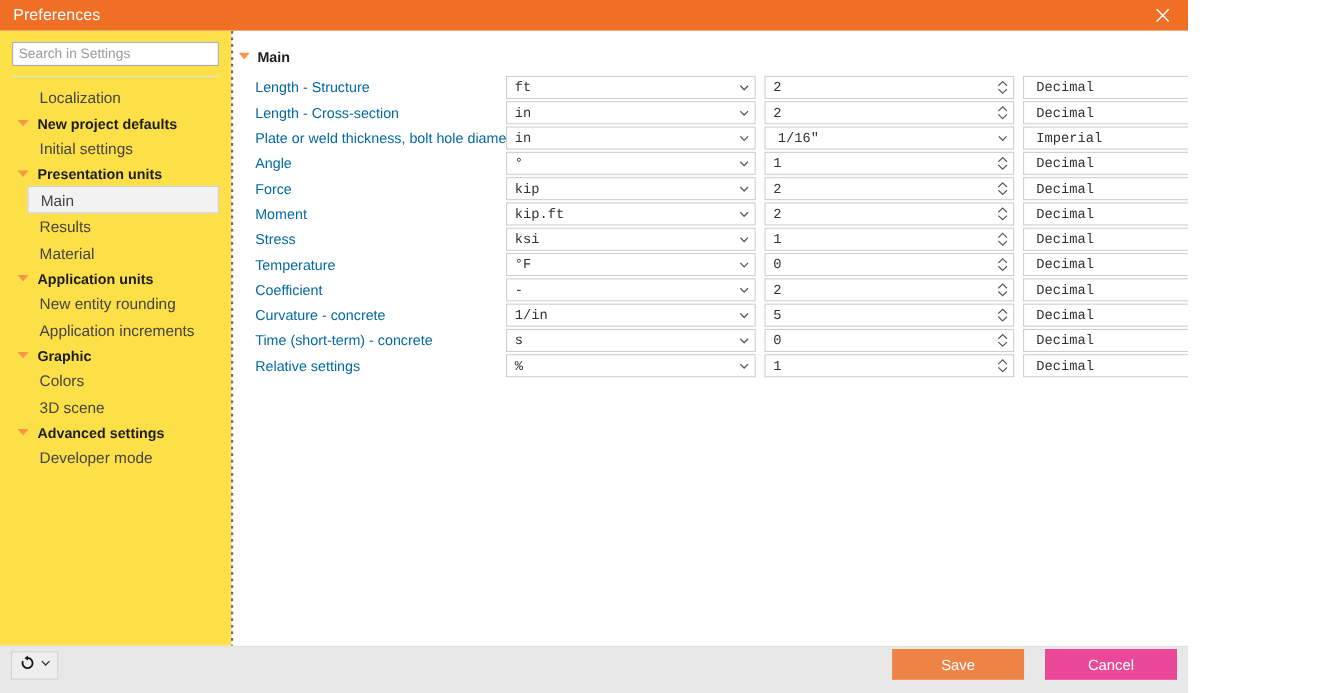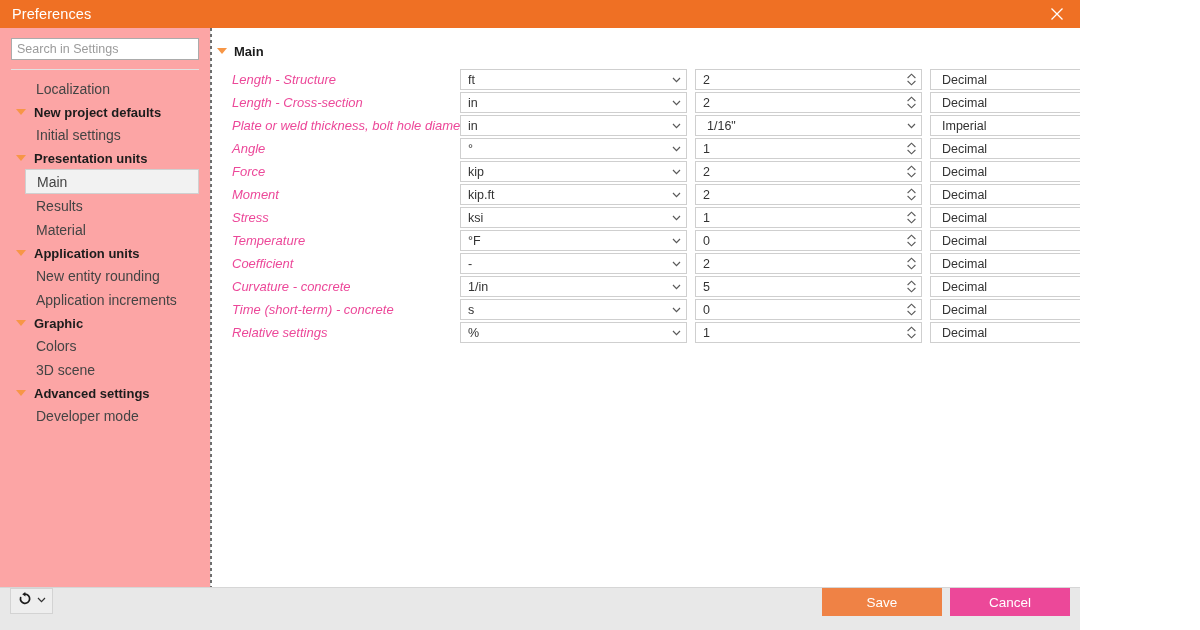--- a/index.html
+++ b/index.html
@@ -51,21 +51,21 @@
     position: relative;
     background: #ffffff;
     border-bottom: 1px solid #d6d6d6;
     overflow: hidden;
   }
 
   
   .sidebar {
     width: 211px;
     min-width: 211px;
-    background: #fca5a5;
+    background: #fde047;
     padding: 0;
     position: relative;
     border-right: 1px solid #e6e6e6;
   }
   .search-wrap { padding: 10px 11px 0 11px; }
   .search-input {
     width: 100%;
     height: 22px;
     border: 1px solid #ababab;
     background: #ffffff;
@@ -169,44 +169,44 @@
   table.settings td { padding: 0; vertical-align: middle; }
   .col-label  { width: 249px; }
   .col-unit   { width: 235px; }
   .col-prec   { width: 235px; }
   .col-format { width: 249px; }
 
   .row { height: 23px; }
 
   .lbl {
     font-size: 13px;
-    color: #ec4899;
+    color: #0369a1;
     padding-left: 21px;
     white-space: nowrap;
-    font-style: italic;
   }
 
   
   .field {
     position: relative;
     height: 21px;
     border: 1px solid #cfcfcf;
     background: #ffffff;
     display: flex;
     align-items: center;
     font-size: 12.5px;
     color: #333333;
     cursor: pointer;
     margin-right: 8px;
   }
   .field .val {
     padding-left: 7px;
     flex: 1;
     white-space: nowrap;
     overflow: hidden;
+    font-family: Liberation Mono, monospace;
   }
   .field.indent .val { padding-left: 11px; }
 
   .chev {
     width: 20px;
     display: flex;
     align-items: center;
     justify-content: center;
     flex: 0 0 auto;
   }
@@ -219,23 +219,24 @@
     flex: 0 0 auto;
     gap: 1px;
   }
 
   
   .footer {
     height: 42px;
     min-height: 42px;
     background: #e8e8e8;
     display: flex;
-    align-items: flex-start;
-    padding: 0 10px;
+    align-items: flex-end;
+    padding: 12px 10px;
     position: relative;
+    gap: 11px;
   }
   .reset-btn {
     display: flex;
     align-items: center;
     gap: 2px;
     height: 26px;
     padding: 0 4px 0 6px;
     background: #eeeeee;
     border: 1px solid #d3d3d3;
     cursor: pointer;

